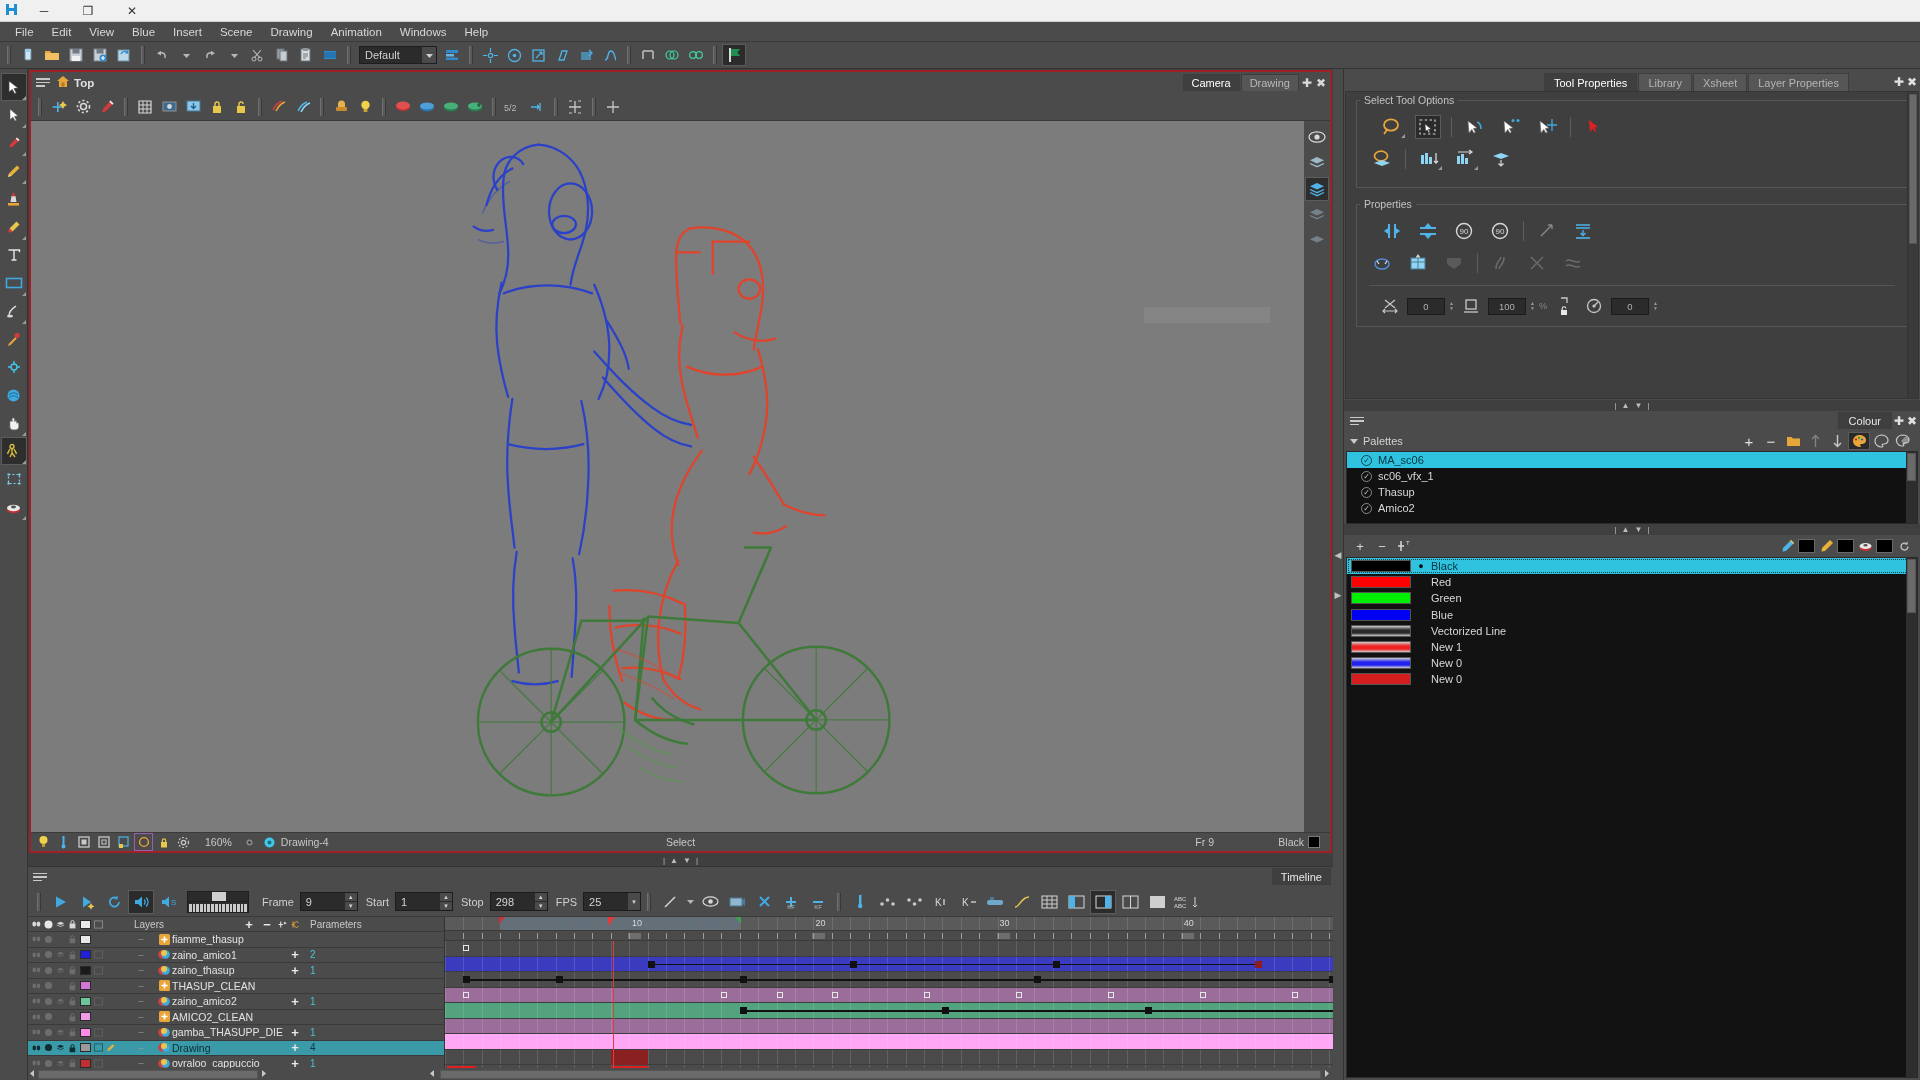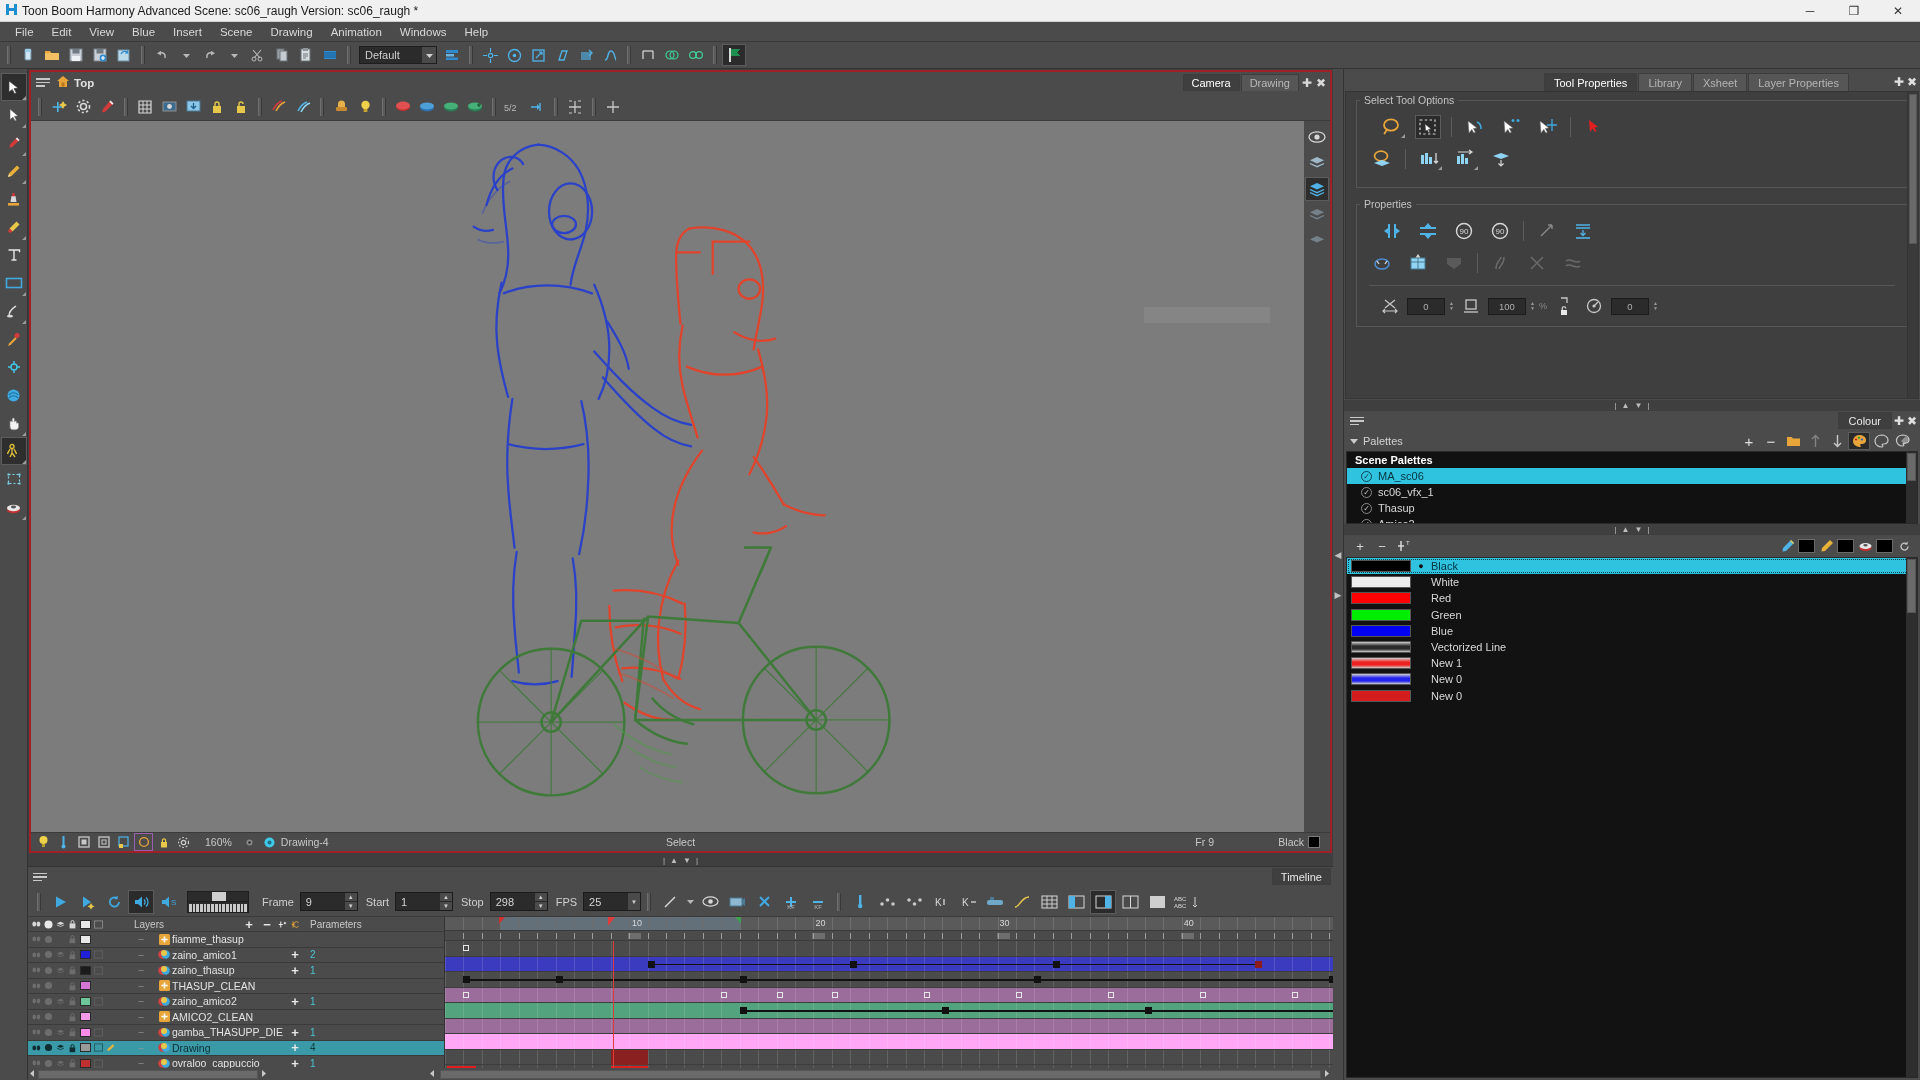--- a/index.html
+++ b/index.html
@@ -181,21 +181,20 @@
 <body>
 
 <div id="titlebar">
   <div class="tb-logo">
     <svg width="13" height="13" viewBox="0 0 13 13">
         <rect x="1" y="1" width="3" height="11" fill="#1d8ecf"></rect>
         <rect x="9" y="1" width="3" height="11" fill="#1d8ecf"></rect>
         <rect x="1" y="5" width="11" height="3" fill="#1d8ecf"></rect>
       </svg>
   </div>
-  <div class="tb-text">Toon Boom Harmony Advanced Scene: sc06_raugh Version: sc06_raugh *</div>
   <div class="win-btns">
     <div class="win-btn">─</div>
     <div class="win-btn">❐</div>
     <div class="win-btn close">✕</div>
   </div>
 </div>
 
 <div id="menubar">
   <div class="mi">File</div>
   <div class="mi">Edit</div>
@@ -2408,21 +2407,20 @@
           </span>
         <span class="palbtn">
             <svg width="16" height="14" viewBox="0 0 16 14">
               <path d="M7 1a6 5.5 0 1 0 1 11c1 0 1-.9.4-1.5-.6-.6 0-1.3.8-1.3h1.2A4.2 3.7 0 0 0 14 5.5C14 2.8 10.9 1 7 1z" fill="none" stroke="#c8c8c8" stroke-width="1.2"></path>
               <path d="M11 2l3.5 3.5-5 5-3.5-3.5z" fill="#c8c8c8" opacity=".55"></path>
             </svg>
           </span>
       </div>
 
       <div id="palList">
-        <div class="palhead">Scene Palettes</div>
         <div id="palItems">
             <div class="palitem sel">
               <span class="chk">✓</span>
               <span>MA_sc06</span>
             </div>
             <div class="palitem">
               <span class="chk">✓</span>
               <span>sc06_vfx_1</span>
             </div>
             <div class="palitem">
@@ -2484,25 +2482,20 @@
             </svg>
           </span>
       </div>
 
       <div id="swatchList">
         <div id="swItems">
             <div class="swrow sel">
               <span class="swchip" style="background: rgb(0, 0, 0);"></span>
               <span class="swdot">●</span>
               <span class="swname">Black</span>
-            </div>
-            <div class="swrow">
-              <span class="swchip" style="background: rgb(237, 237, 237);"></span>
-              <span class="swdot"></span>
-              <span class="swname">White</span>
             </div>
             <div class="swrow">
               <span class="swchip" style="background: rgb(254, 0, 0);"></span>
               <span class="swdot"></span>
               <span class="swname">Red</span>
             </div>
             <div class="swrow">
               <span class="swchip" style="background: rgb(0, 238, 0);"></span>
               <span class="swdot"></span>
               <span class="swname">Green</span>

